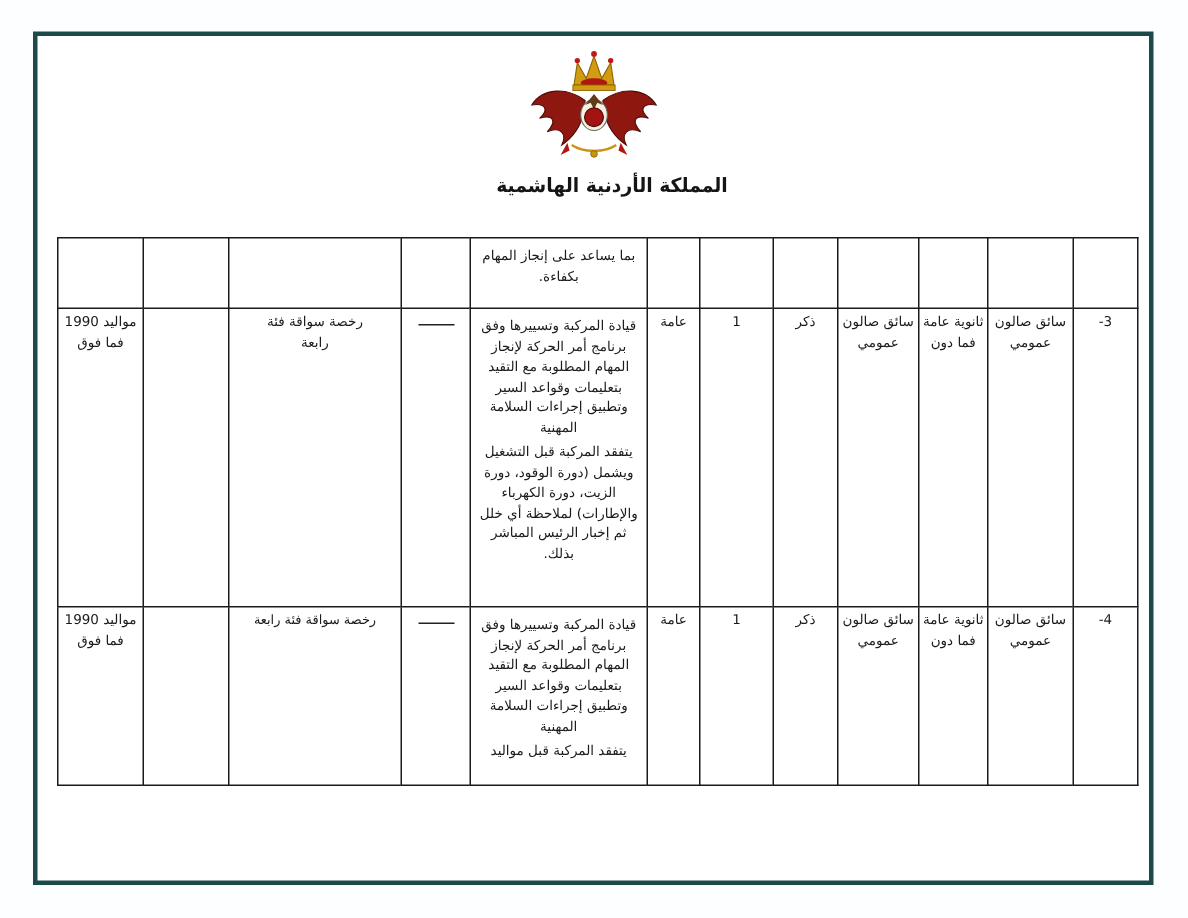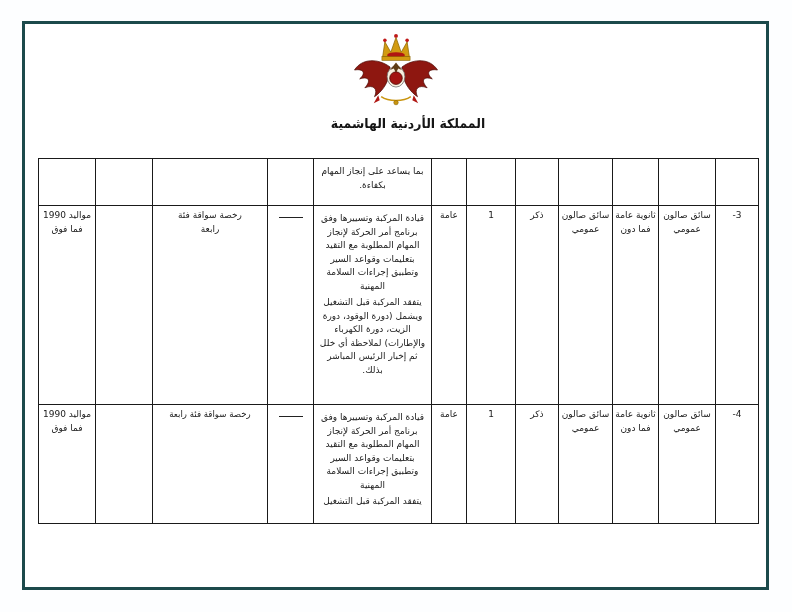--- a/index.html
+++ b/index.html
@@ -145,21 +145,21 @@
   <tr class="r-last">
     <td class="c-num">-4</td>
     <td>سائق صالون عمومي</td>
     <td>ثانوية عامة فما دون</td>
     <td>سائق صالون عمومي</td>
     <td>ذكر</td>
     <td>1</td>
     <td class="c-loc">عامة</td>
     <td class="c-tasks">
       <p class="tasks-p">قيادة المركبة وتسييرها وفق برنامج أمر الحركة لإنجاز المهام المطلوبة مع التقيد بتعليمات وقواعد السير وتطبيق إجراءات السلامة المهنية</p>
-      <p class="tasks-p">يتفقد المركبة قبل التشغيل</p>
+      <p class="tasks-p">يتفقد المركبة قبل مواليد</p>
     </td>
     <td class="c-dash">
       <span class="dash-line">—</span>
     </td>
     <td>
       <span class="lic-wide">رخصة سواقة فئة رابعة</span>
     </td>
     <td></td>
     <td>مواليد 1990 فما فوق</td>
   </tr>

